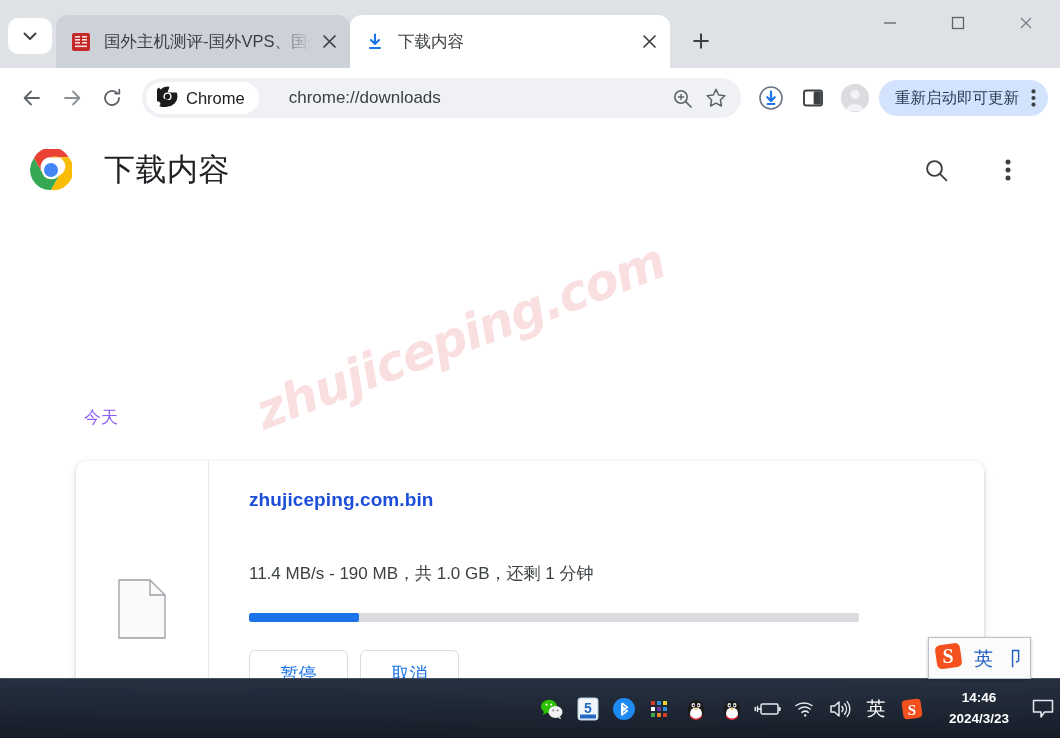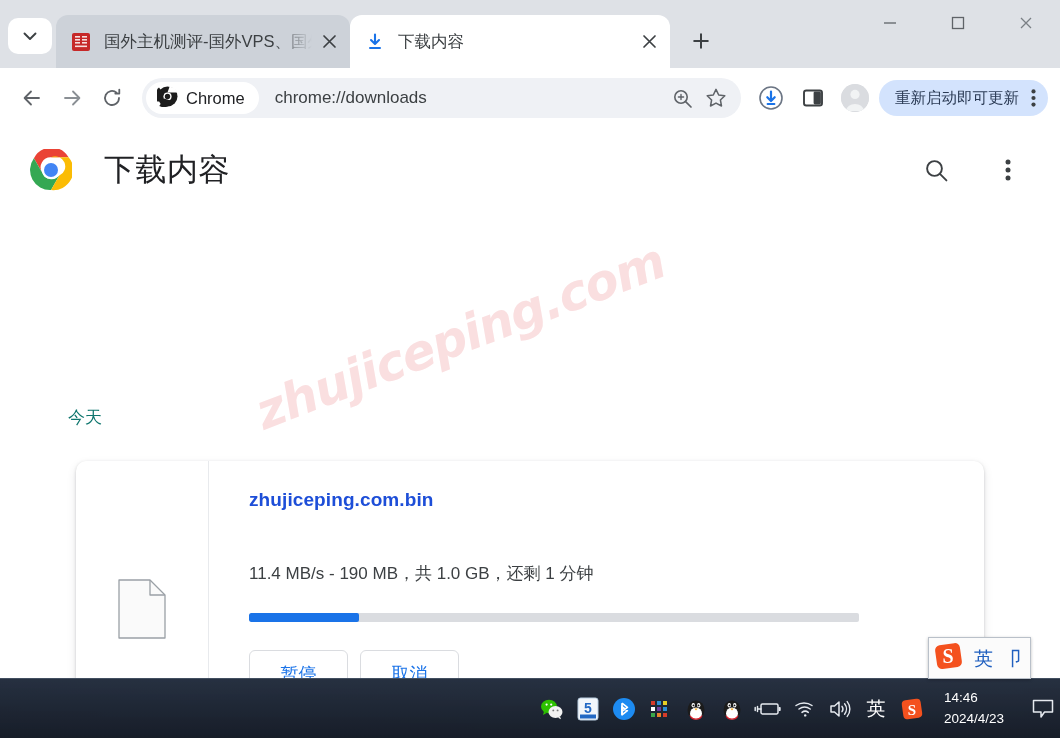--- a/index.html
+++ b/index.html
@@ -29,22 +29,22 @@
   }
   #tray { margin-left: auto; display: flex; align-items: center; height: 100%; }
   .tray-ico {
     width: 36px; height: 60px;
     display: flex; align-items: center; justify-content: center;
     position: relative;
   }
   .tray-ico svg { display: block; }
   .tray-cjk { color: #fff; font-size: 19px; line-height: 1; }
   #clock {
-    color: #fff; font-size: 13.5px; line-height: 1.55; 
-    padding: 0 12px 0 14px; min-width: 96px;
+    color: #fff; font-size: 13.5px; line-height: 1.55; text-align: center;
+    padding: 0 12px 0 14px; min-width: 96px; font-weight: bold;
   }
   #show-desktop { width: 34px; height: 60px; display:flex; align-items:center; justify-content:center; }
 
   
   #chrome-window {
     position: absolute; left: 0; top: 0; width: 1060px; height: 678px;
     background: #fff; overflow: hidden;
   }
 
   
@@ -94,21 +94,21 @@
     display: flex; align-items: center; margin: 0 8px 0 10px; padding-right: 8px;
     min-width: 0;
   }
   #brand-chip {
     height: 32px; background: #fff; border-radius: 16px;
     display: flex; align-items: center; gap: 8px; padding: 0 14px 0 11px;
     margin-left: 4px; flex: 0 0 auto; justify-content: flex-end;
   }
   #brand-chip-label { font-size: 16.5px; color: #202124; }
   #omnibox-url {
-    font-size: 17px; color: #3c4043; margin-left: 16px;
+    font-size: 17px; color: #3c4043; margin-left: 30px;
     white-space: nowrap; overflow: hidden; flex: 1 1 auto;
   }
   .omni-ico { width: 34px; height: 34px; display:flex; align-items:center; justify-content:center; flex:0 0 auto; }
   .tool-btn { width: 40px; height: 40px; display:flex; align-items:center; justify-content:center; flex:0 0 auto; margin-left: 2px; }
   #avatar {
     width: 28px; height: 28px; border-radius: 50%; background: #dadce0;
     margin: 0 6px 0 8px; overflow: hidden; flex: 0 0 auto; position: relative;
   }
   #update-pill {
     height: 36px; background: #d3e3fd; border-radius: 18px;
@@ -128,22 +128,22 @@
   #watermark {
     position: absolute; left: 258px; top: 258px;
     font-family: "DejaVu Sans", sans-serif;
     font-size: 49px; font-weight: 700; font-style: italic;
     color: #fadfe0; letter-spacing: -1px;
     transform: rotate(-21deg); transform-origin: 0 50%;
     white-space: nowrap; pointer-events: none; z-index: 5;
   }
 
   #date-label {
-    position: absolute; left: 68px; top: 278px;
-    font-size: 17px; color: #0f766e; z-index: 6;
+    position: absolute; left: 84px; top: 278px;
+    font-size: 17px; color: #8b5cf6; z-index: 6;
   }
 
   #dl-card {
     position: absolute; left: 76px; top: 333px; width: 908px; height: 300px;
     background: #fff; border-radius: 10px;
     box-shadow: 0 1px 3px rgba(60,64,67,.22), 0 4px 10px rgba(60,64,67,.13);
     display: flex; z-index: 6;
   }
   #dl-icon-cell {
     width: 133px; flex: 0 0 auto; border-right: 1px solid #e8eaed;
@@ -288,21 +288,21 @@
 
     <div class="tray-ico">
       <svg width="24" height="24" viewBox="0 0 24 24">
         <rect x="2.5" y="2.5" width="19" height="19" rx="4" fill="#f4511e" transform="rotate(-8 12 12)"></rect>
         <text x="12" y="17.5" font-size="15" font-weight="700" fill="#fff" text-anchor="middle" font-family="Liberation Serif, serif">S</text>
       </svg>
     </div>
 
     <div id="clock">
       <div>14:46</div>
-      <div>2024/4/23</div>
+      <div>2024/3/23</div>
     </div>
 
     <div id="show-desktop">
       <svg width="24" height="22" viewBox="0 0 24 22">
         <path d="M2.5 2.5 H21.5 V14 H13.5 L10 19 V14 H2.5Z" fill="none" stroke="#e6eaf0" stroke-width="1.5" stroke-linejoin="round"></path>
       </svg>
     </div>
   </div>
 </div>
 

